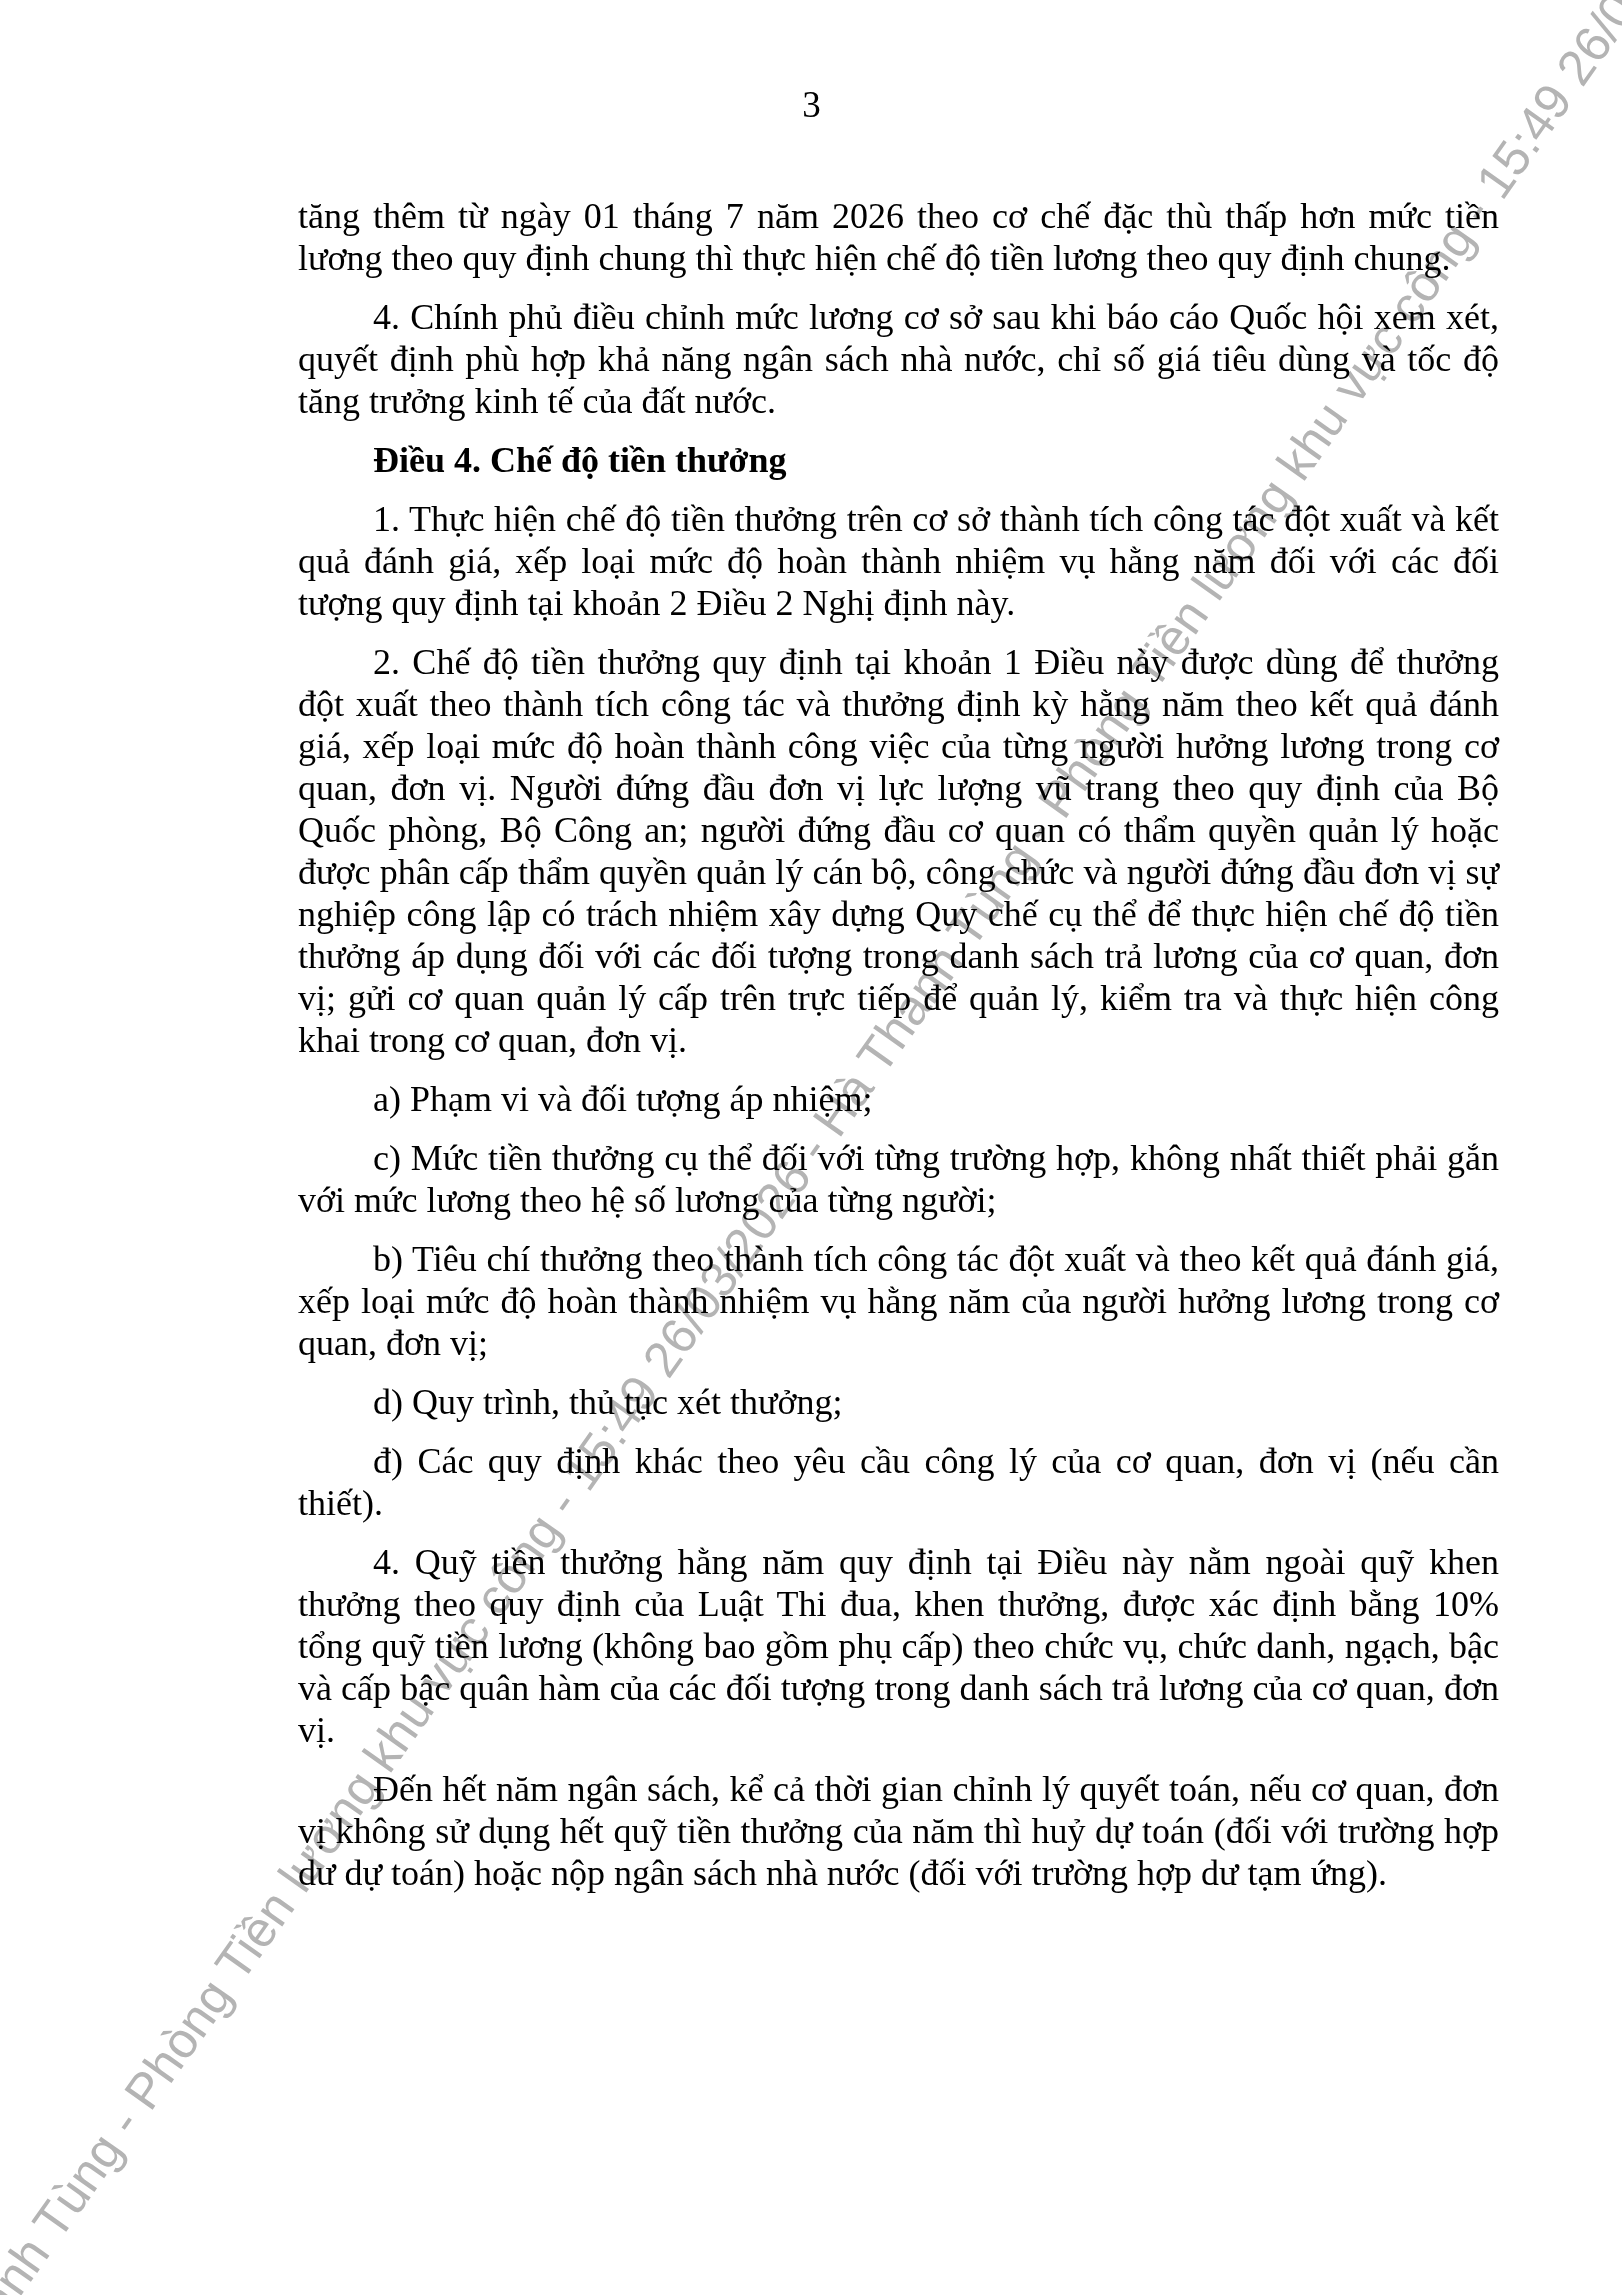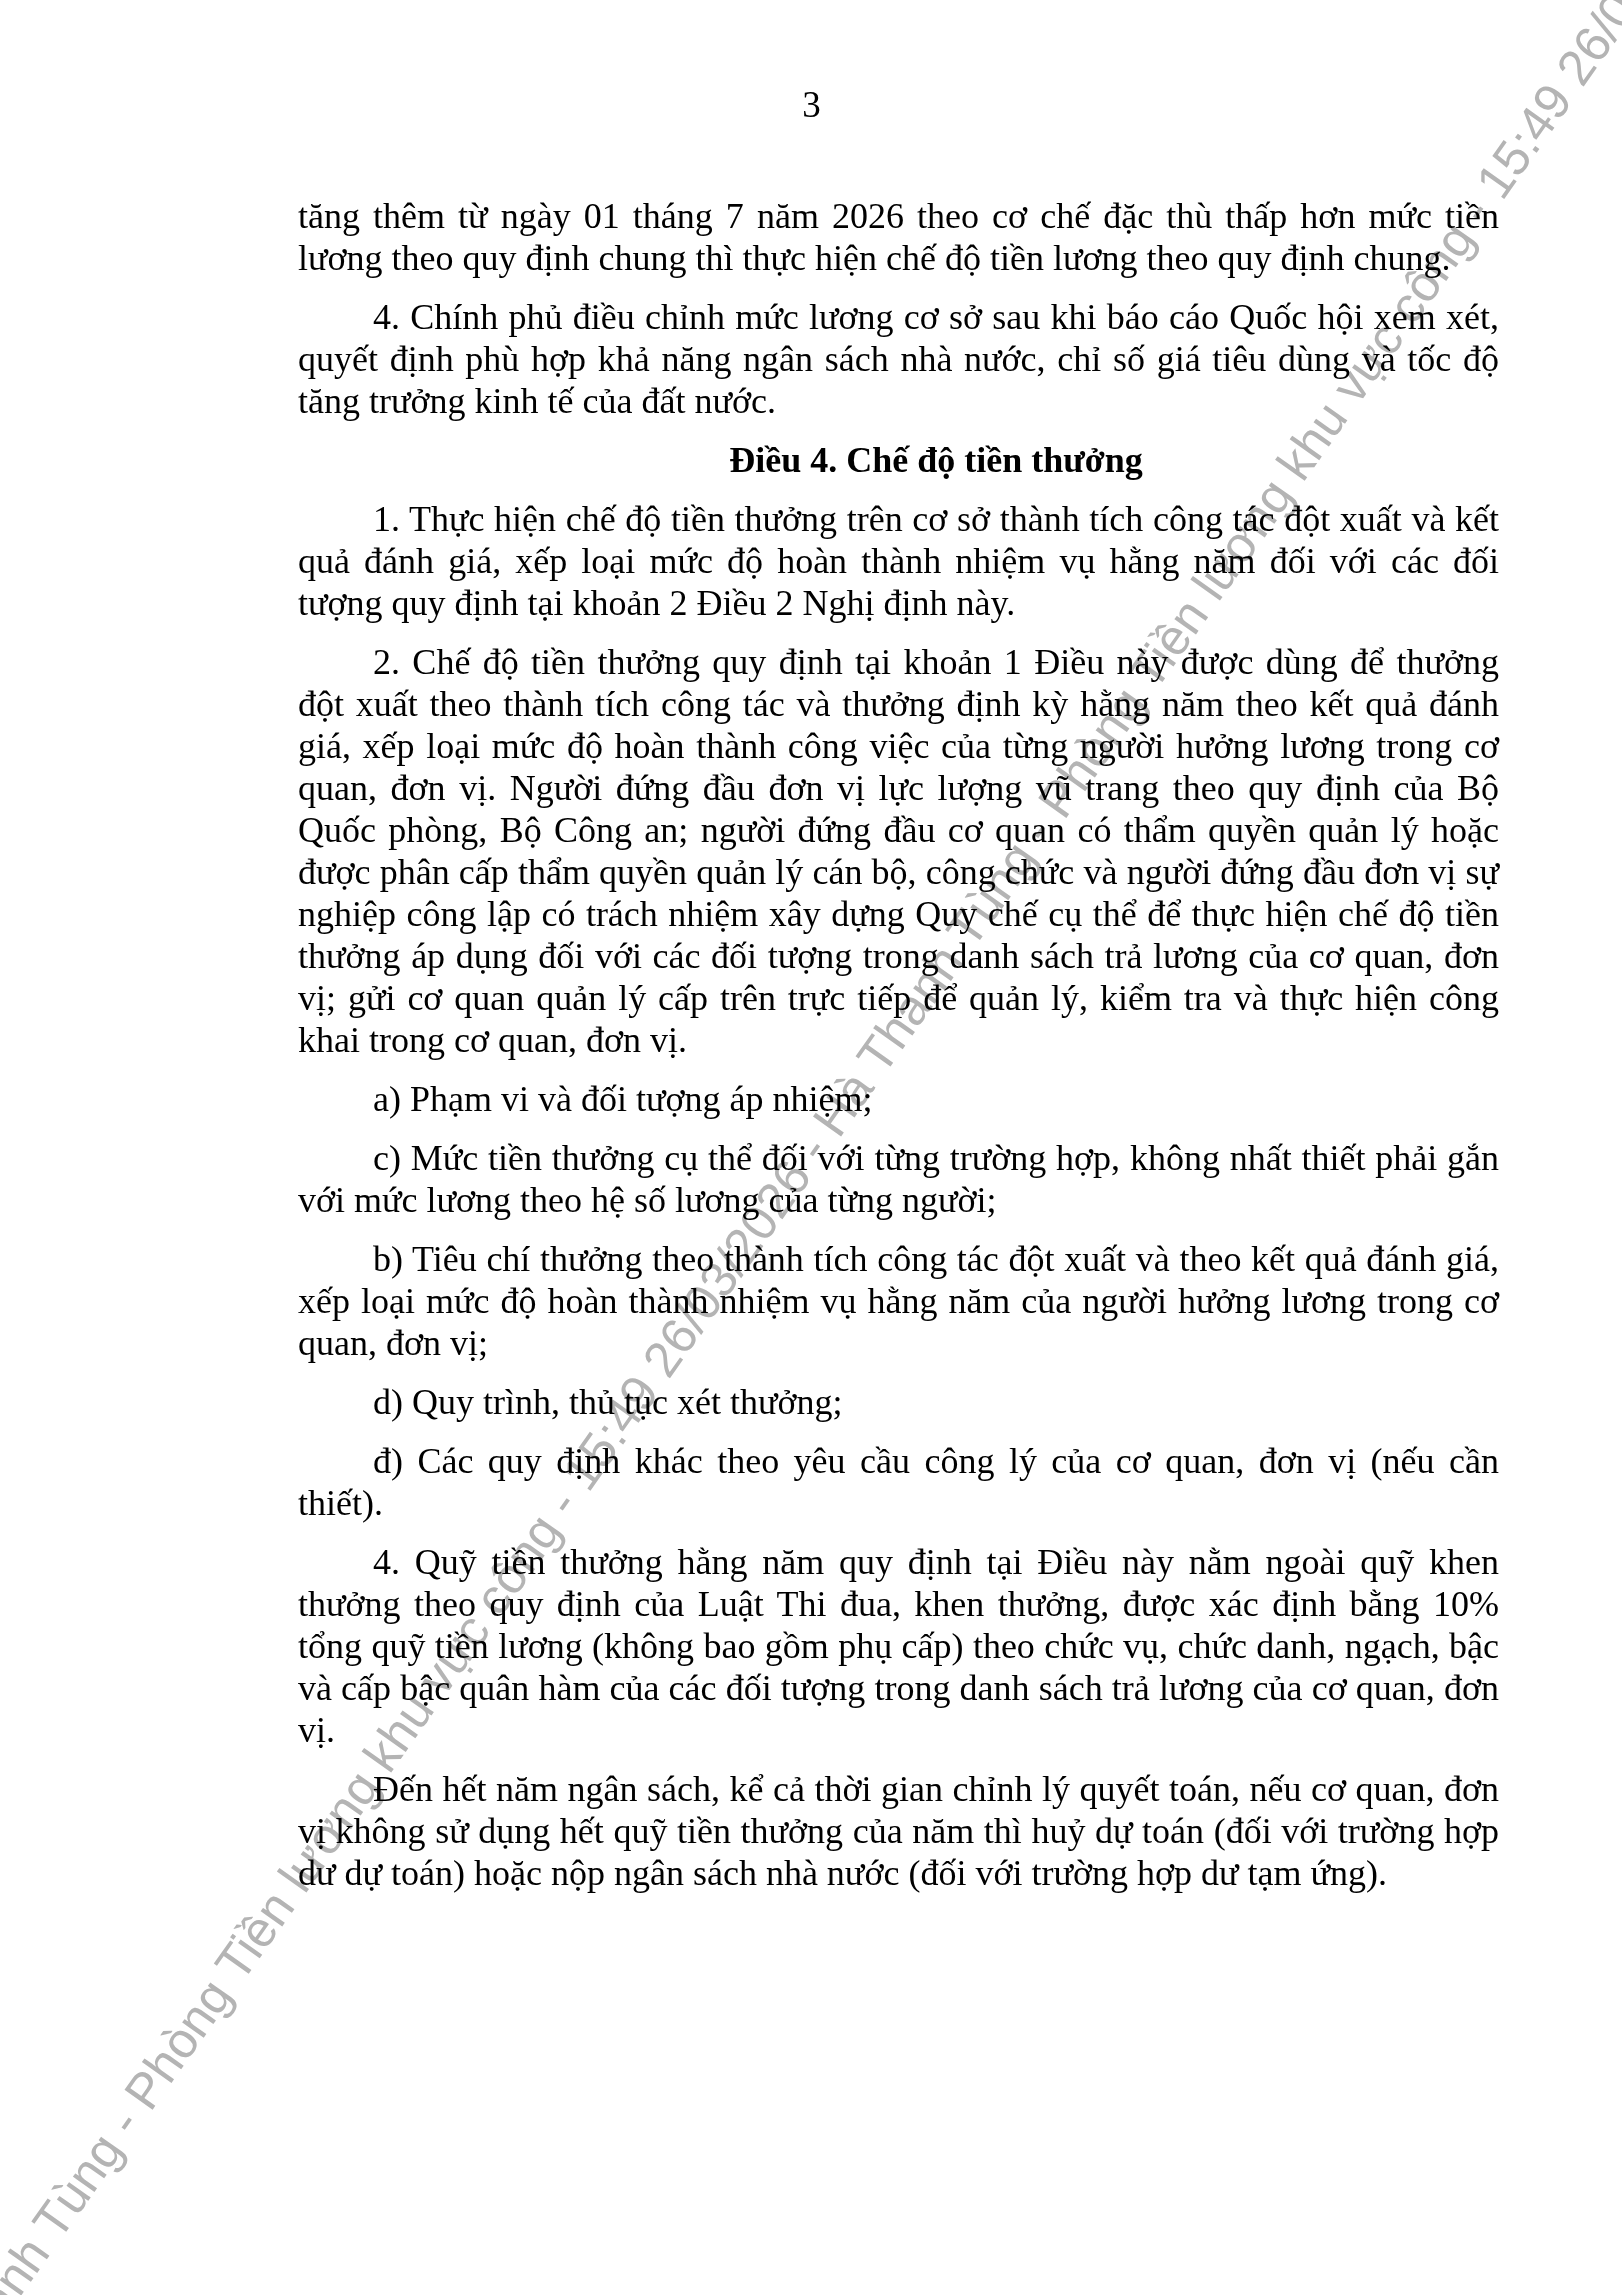--- a/index.html
+++ b/index.html
@@ -51,21 +51,21 @@
     font-size: 36px;
     line-height: 42px;
     text-align: justify;
     text-indent: 75px;
   }
   p.para.no-indent {
     text-indent: 0;
   }
   p.para.heading {
     font-weight: bold;
-    text-align: center;
+    text-align: left;
   }
   p.para:last-child {
     margin-bottom: 0;
   }
 </style>
 </head>
 <body>
 
 <div class="page">
 

